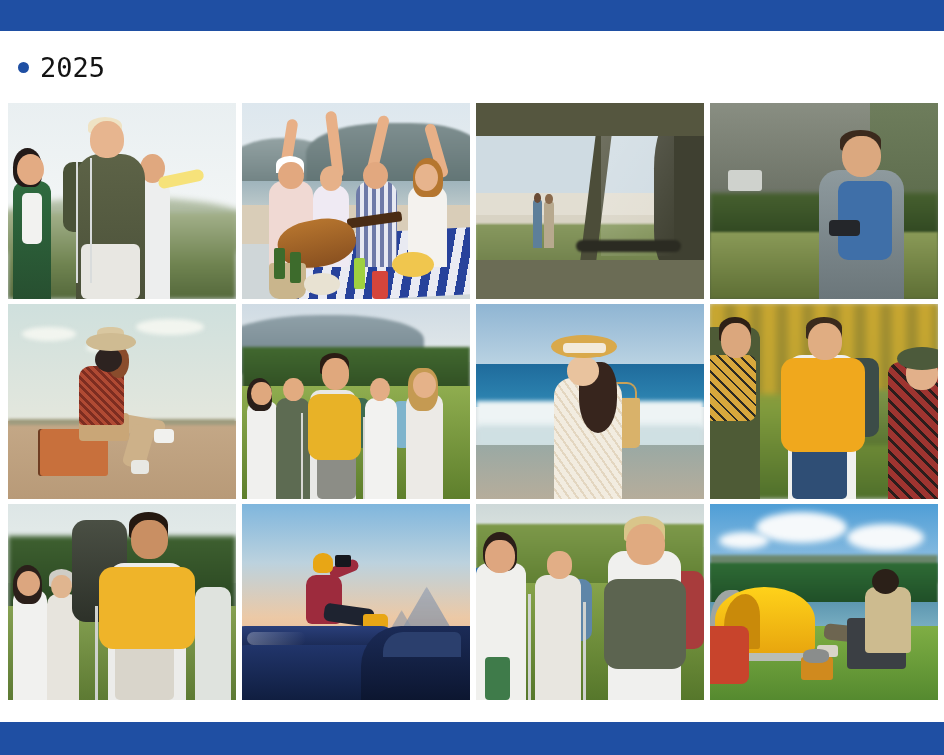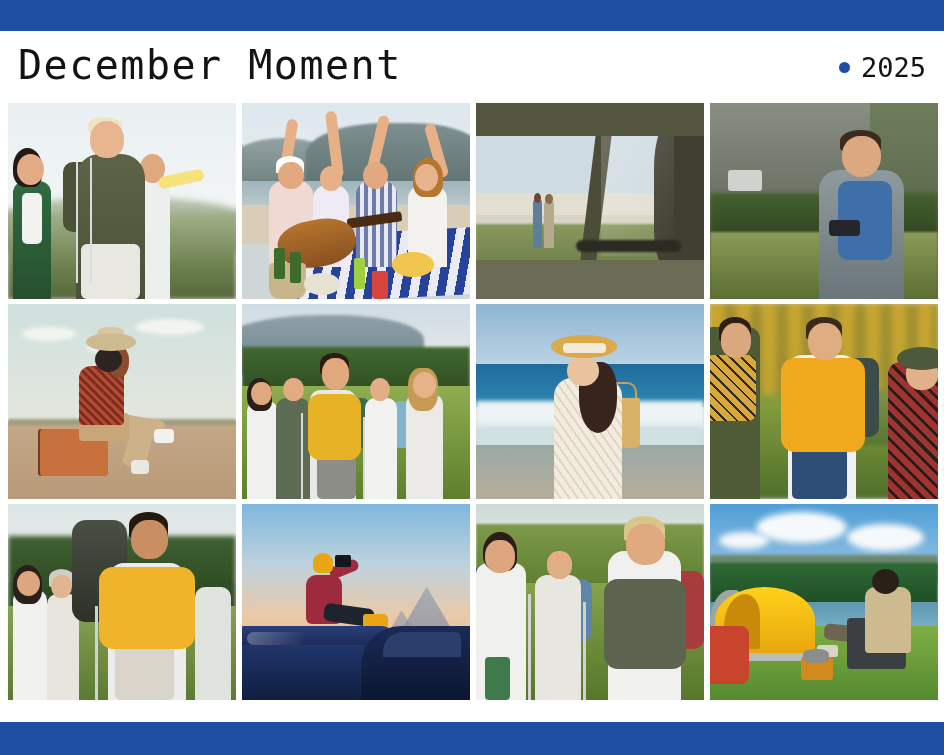--- a/index.html
+++ b/index.html
@@ -386,21 +386,20 @@
   .p12 .mshoe{position:absolute; left:47%; top:72%; width:9%; height:6%; background:#d8d4c8; border-radius:3px; }
   .p12 .stove{position:absolute; left:40%; top:78%; width:14%; height:12%; background:#d08a1e; border-radius:3px; }
   .p12 .pot { position:absolute; left:41%; top:74%; width:11%; height:7%; background:#8a8d8c; border-radius:40%; }
 </style>
 </head>
 <body>
 
 <div class="bar bar-top"></div>
 
 <div class="header">
-  <h1 class="page-title">December Moment</h1>
   <div class="year-badge">
     <span class="year-dot"></span>
     <span class="year-text">2025</span>
   </div>
 </div>
 
 <div class="photo-grid">
 
   <div class="photo p1">
     <div class="scene">

